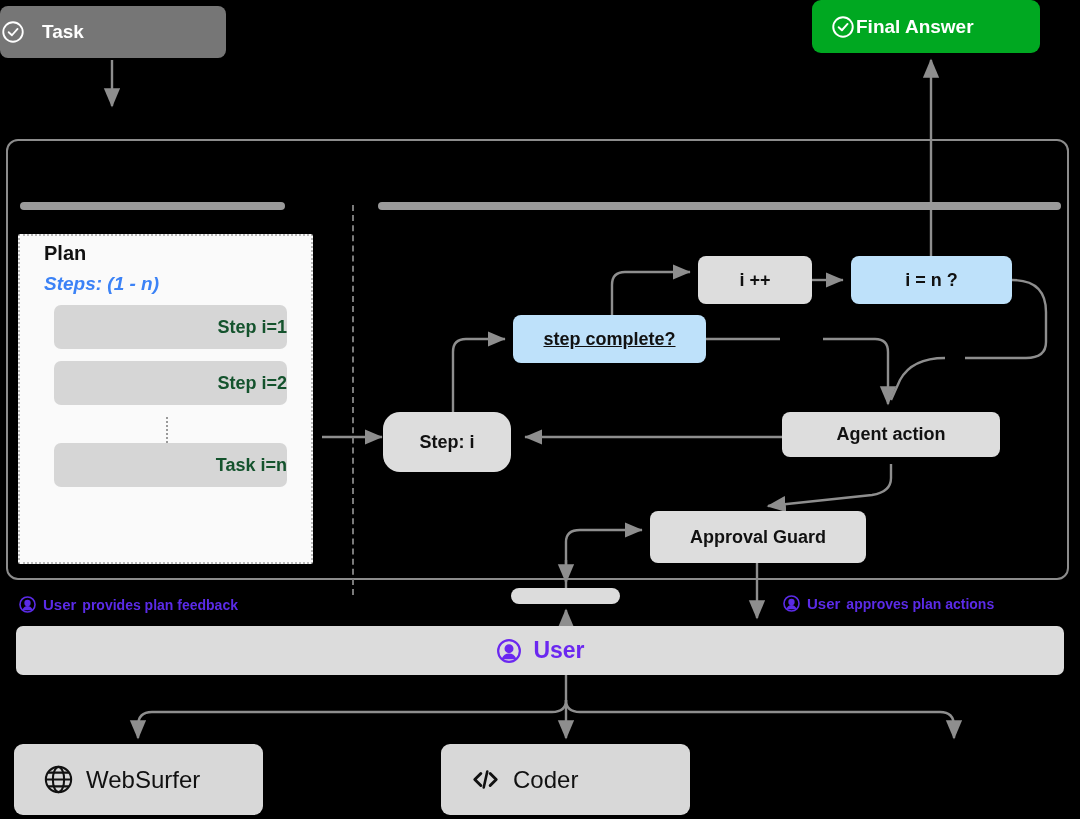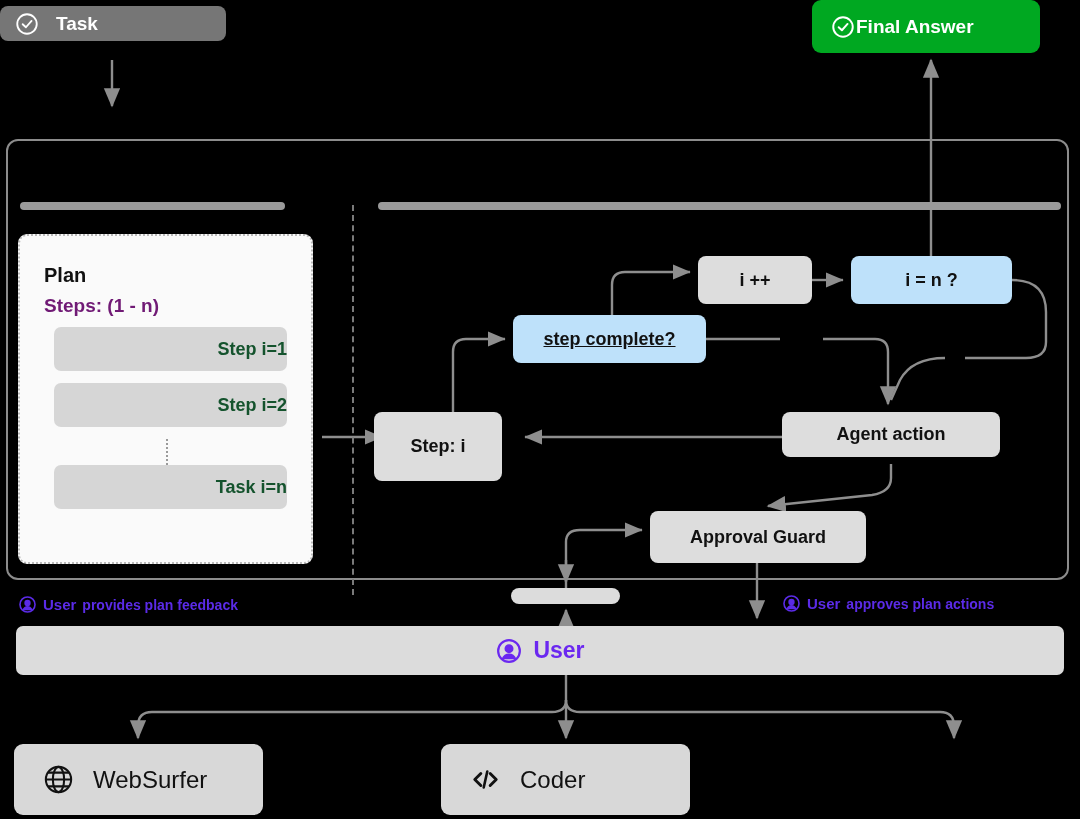--- a/index.html
+++ b/index.html
@@ -6,56 +6,56 @@
   body{width:1080px;height:819px;overflow:hidden;font-family:"Liberation Sans",sans-serif;}
   #stage{position:relative;width:1080px;height:819px;background:#000;}
 
   svg.edges{position:absolute;left:0;top:0;width:1080px;height:819px;pointer-events:none;}
 
   .node{position:absolute;box-sizing:border-box;display:flex;align-items:center;
         border-radius:8px;}
   .node .lbl{font-weight:bold;white-space:nowrap;}
 
   
-  .task{left:0px;top:6px;width:226px;height:35px;background:#767676;border-radius:8px;
-        padding-left:14px;gap:16px;}
+  .task{left:0px;top:6px;width:226px;height:52px;background:#767676;border-radius:8px;
+        gap:16px;}
   .task .lbl{color:#fff;font-size:19px;}
 
   
   .final{left:812px;top:0px;width:228px;height:53px;background:#00A821;border-radius:9px;
          padding-left:18px;}
   .final .lbl{color:#fff;font-size:19px;}
 
   
   .container{position:absolute;left:6px;top:139px;width:1063px;height:441px;
              border:2px solid #8c8c8c;border-radius:12px;box-sizing:border-box;background:transparent;}
 
   .bar{position:absolute;height:8px;background:#9a9a9a;border-radius:4px;}
   .bar-left{left:20px;top:202px;width:265px;}
   .bar-right{left:378px;top:202px;width:683px;}
 
   .vdiv{position:absolute;left:352px;top:205px;width:0;height:390px;
         border-left:2px dashed #7a7a7a;}
 
   
   .plan{position:absolute;left:18px;top:234px;width:295px;height:330px;background:#fafafa;
-        border:2px dotted #b9b9b9;border-radius:9px;box-sizing:border-box;padding:22px 14px 0 14px;}
+        border:2px dotted #b9b9b9;border-radius:2px;box-sizing:border-box;padding:0 14px 0 14px;}
   .plan-title{font-size:20px;font-weight:bold;color:#111;margin:6px 0 2px 10px;}
-  .plan-sub{font-size:19px;font-weight:bold;color:#701a75;margin:8px 0 10px 10px;}
+  .plan-sub{font-size:19px;font-weight:bold;color:#3b82f6;margin:8px 0 10px 10px;font-style:italic;}
   .step{margin:0 10px 12px 20px;height:44px;background:#d6d6d6;border-radius:7px;
         display:flex;align-items:center;padding-left:13px;font-size:18px;font-weight:bold;color:#14532d;justify-content:flex-end;}
   .vdots{height:26px;margin-left:50%;border-left:2px dotted #9a9a9a;width:0;}
 
   
   .gnode{background:#dddddd;color:#111;justify-content:center;}
   .gnode .lbl{font-size:18px;}
   .bnode{background:#BEE1FA;color:#111;justify-content:center;}
   .bnode .lbl{font-size:18px;}
 
-  .n-stepi{left:374px;top:412px;width:128px;height:69px;}
+  .n-stepi{left:383px;top:412px;width:128px;height:60px;border-radius:17px;}
   .n-stepcomplete{left:513px;top:315px;width:193px;height:48px;text-decoration:underline;}
   .n-ipp{left:698px;top:256px;width:114px;height:48px;}
   .n-ieqn{left:851px;top:256px;width:161px;height:48px;}
   .n-agent{left:782px;top:412px;width:218px;height:45px;}
   .n-approval{left:650px;top:511px;width:216px;height:52px;}
 
   
   .userpill{position:absolute;left:511px;top:588px;width:109px;height:16px;background:#dcdcdc;
             border-radius:8px;}
 
@@ -66,21 +66,21 @@
 
   
   .anno{position:absolute;display:flex;align-items:center;gap:6px;color:#5B2BE8;
         font-size:14px;font-weight:bold;white-space:nowrap;}
   .anno-left{left:18px;top:595px;}
   .anno-right{left:782px;top:594px;}
   .anno .who{font-size:15px;}
 
   
   .agent{position:absolute;height:71px;background:#d8d8d8;border-radius:9px;display:flex;
-         align-items:center;gap:18px;padding-left:28px;box-sizing:border-box;}
+         align-items:center;gap:11px;padding-left:28px;box-sizing:border-box;}
   .agent .lbl{font-size:24px;color:#111;font-weight:normal;}
   .a-web{left:14px;top:744px;width:249px;}
   .a-coder{left:441px;top:744px;width:249px;}
   .a-file{left:829px;top:744px;width:249px;}
 
   .ic{display:inline-flex;align-items:center;justify-content:center;}
 </style>
 </head>
 <body>
 

